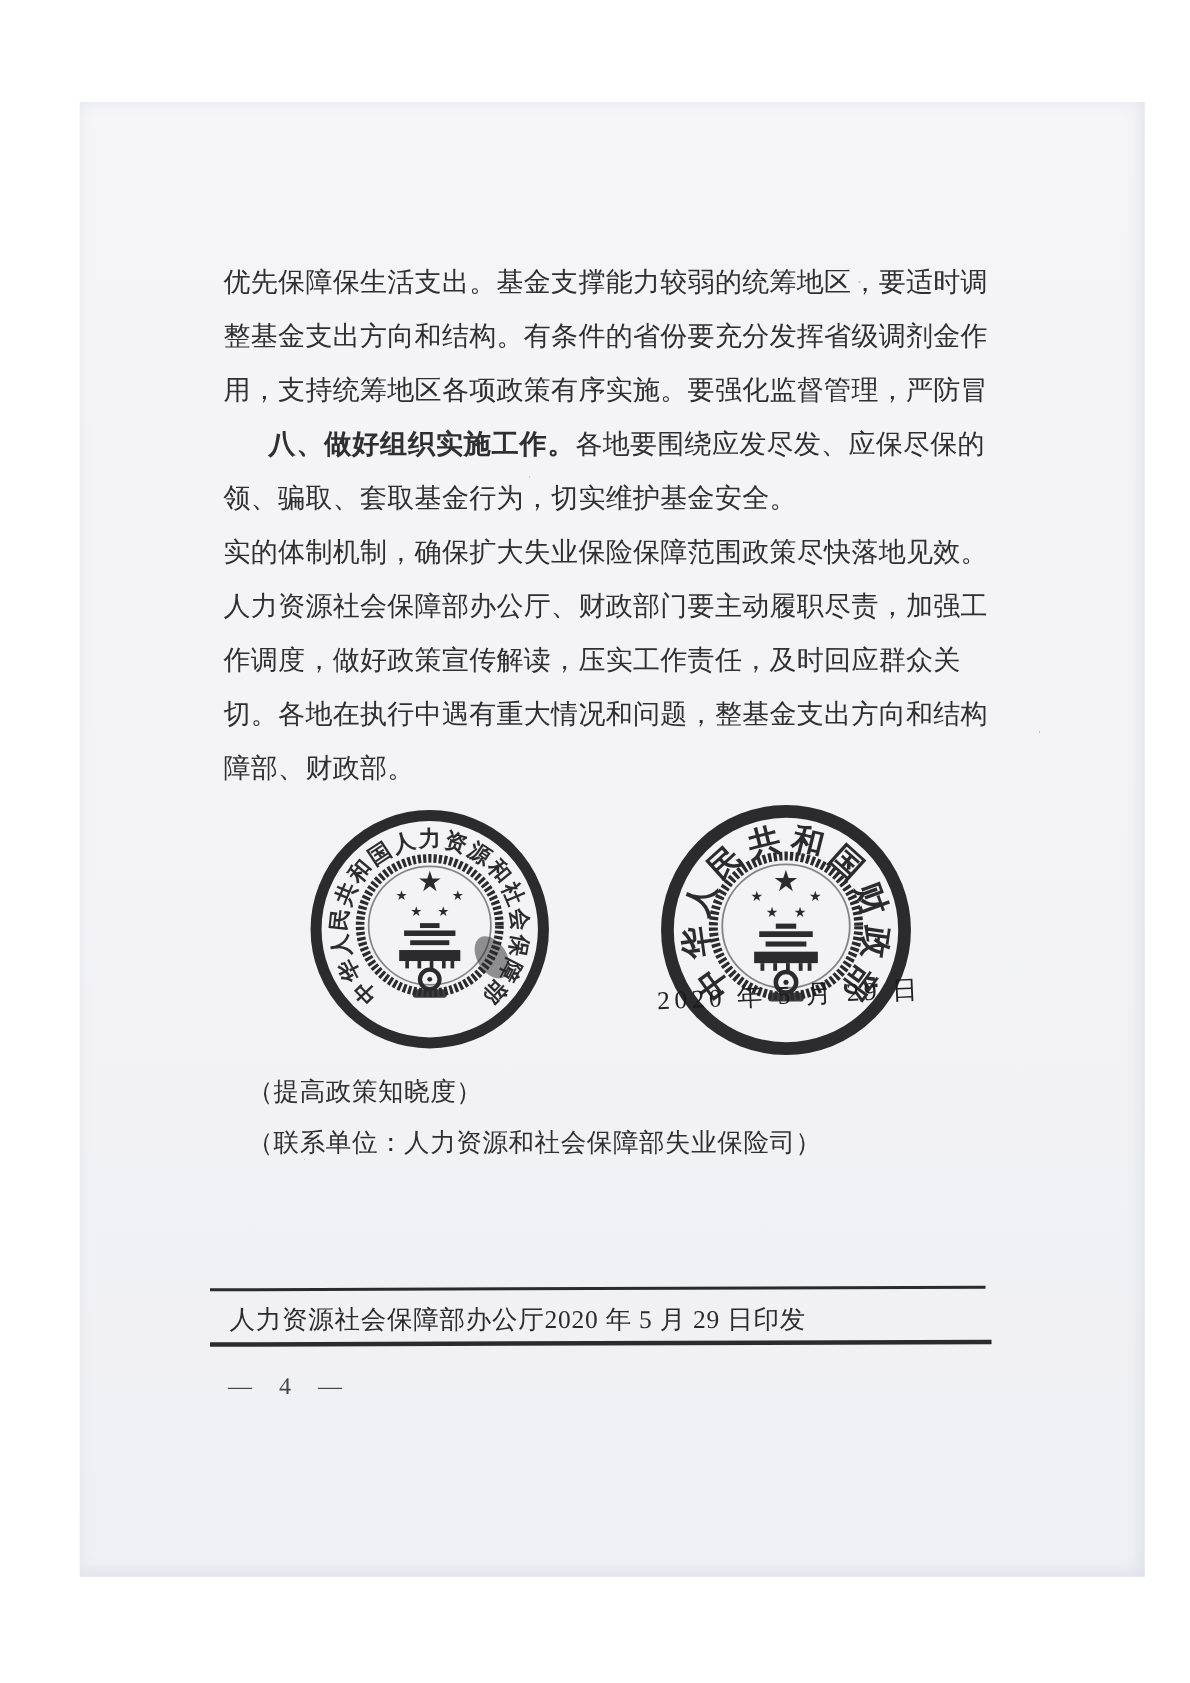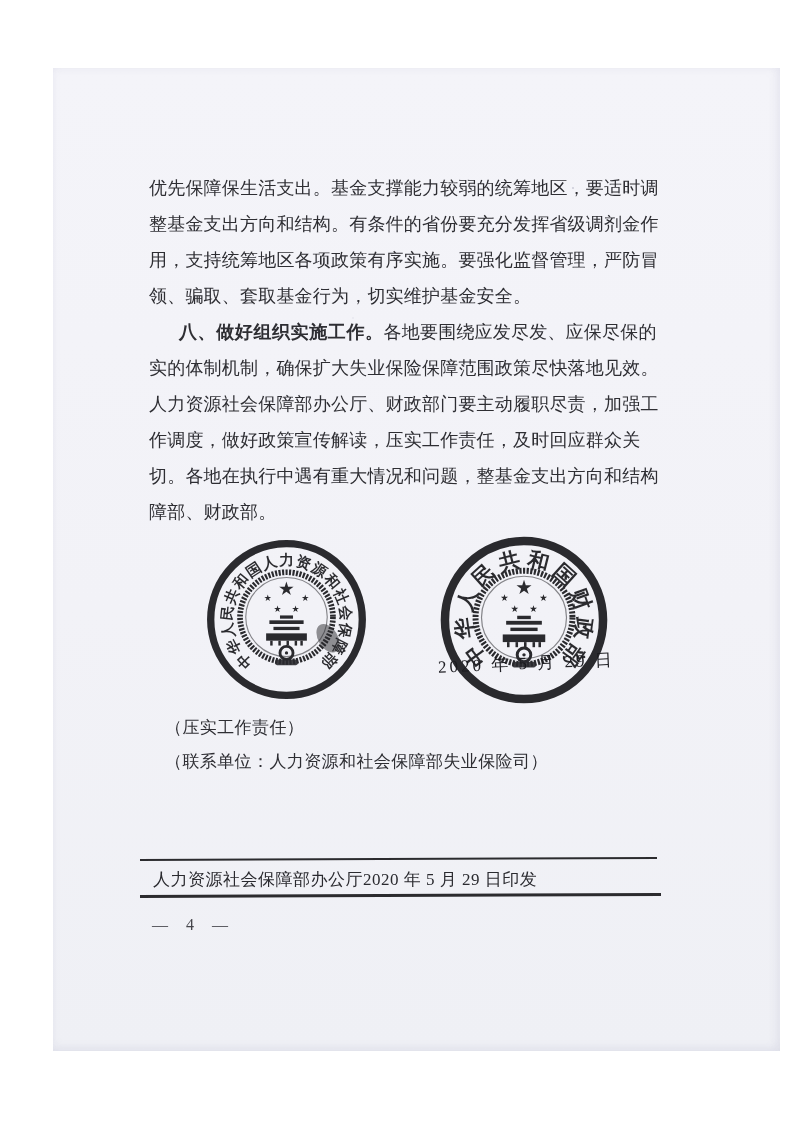--- a/index.html
+++ b/index.html
@@ -15,21 +15,20 @@
     left: 53px; top: 68px;
     width: 710px; height: 983px;
     background-image:
       radial-gradient(circle 1.5px at 520px 120px, #c9c9d6 40%, transparent 65%),
       radial-gradient(circle 1px   at 640px 420px, #babac8 40%, transparent 65%),
       radial-gradient(circle 1.2px at 300px 250px, #cfcfdb 40%, transparent 65%),
       radial-gradient(circle 1px   at 150px 705px, #c5c5d2 40%, transparent 65%),
       radial-gradient(circle 1px   at 430px 620px, #c5c5d2 40%, transparent 65%),
       linear-gradient(180deg, #f4f4f9 0%, #f2f2f7 55%, #eff0f5 100%);
     box-shadow: inset -4px 0 10px rgba(110,110,150,0.07), inset 0 -4px 10px rgba(110,110,150,0.06);
-    padding-left: 17px;
   }
 
   
   .body-text {
     position: absolute;
     left: 96px; top: 102px;
     width: 524px;
     color: #2e2e33;
     font-size: 18px;
   }
@@ -101,22 +100,22 @@
 </style>
 </head>
 <body>
 
 <div class="paper">
 
   <div class="body-text" id="body-text">
       <div class="line">优先保障保生活支出。基金支撑能力较弱的统筹地区，要适时调</div>
       <div class="line">整基金支出方向和结构。有条件的省份要充分发挥省级调剂金作</div>
       <div class="line">用，支持统筹地区各项政策有序实施。要强化监督管理，严防冒</div>
+      <div class="line first-indent"><span class="lead">八、做好组织实施工作。</span><span>各地要围绕应发尽发、应保尽保的</span></div>
       <div class="line">领、骗取、套取基金行为，切实维护基金安全。</div>
-      <div class="line first-indent"><span class="lead">八、做好组织实施工作。</span><span>各地要围绕应发尽发、应保尽保的</span></div>
       <div class="line">实的体制机制，确保扩大失业保险保障范围政策尽快落地见效。</div>
       <div class="line">人力资源社会保障部办公厅、财政部门要主动履职尽责，加强工</div>
       <div class="line">作调度，做好政策宣传解读，压实工作责任，及时回应群众关</div>
       <div class="line">切。各地在执行中遇有重大情况和问题，整基金支出方向和结构</div>
       <div class="line">障部、财政部。</div>
     </div>
 
   <div class="seal-date">2020 年 5 月 29 日</div>
 
   <div class="seal seal-left">
@@ -198,21 +197,21 @@
             <rect x="117" y="126" width="3" height="6" fill="#1a1a1e"></rect>
             <circle cx="100" cy="141" r="8" fill="none" stroke="#1a1a1e" stroke-width="3.5"></circle>
             <circle cx="100" cy="141" r="2" fill="#1a1a1e"></circle>
             <rect x="86" y="149" width="28" height="7" rx="2.5" fill="#1a1a1e" opacity="0.9"></rect>
           </g>
         </g>
       </svg>
   </div>
 
   <div class="notes" id="notes">
-      <div class="note-line">（压实工作责任）</div>
+      <div class="note-line">（提高政策知晓度）</div>
       <div class="note-line">（联系单位：人力资源和社会保障部失业保险司）</div>
     </div>
 
   <div class="footer-rule top"></div>
   <div class="footer-row">
     <span class="issuer">人力资源社会保障部办公厅</span>
     <span class="printed">2020 年 5 月 29 日印发</span>
   </div>
   <div class="footer-rule bottom"></div>
 

